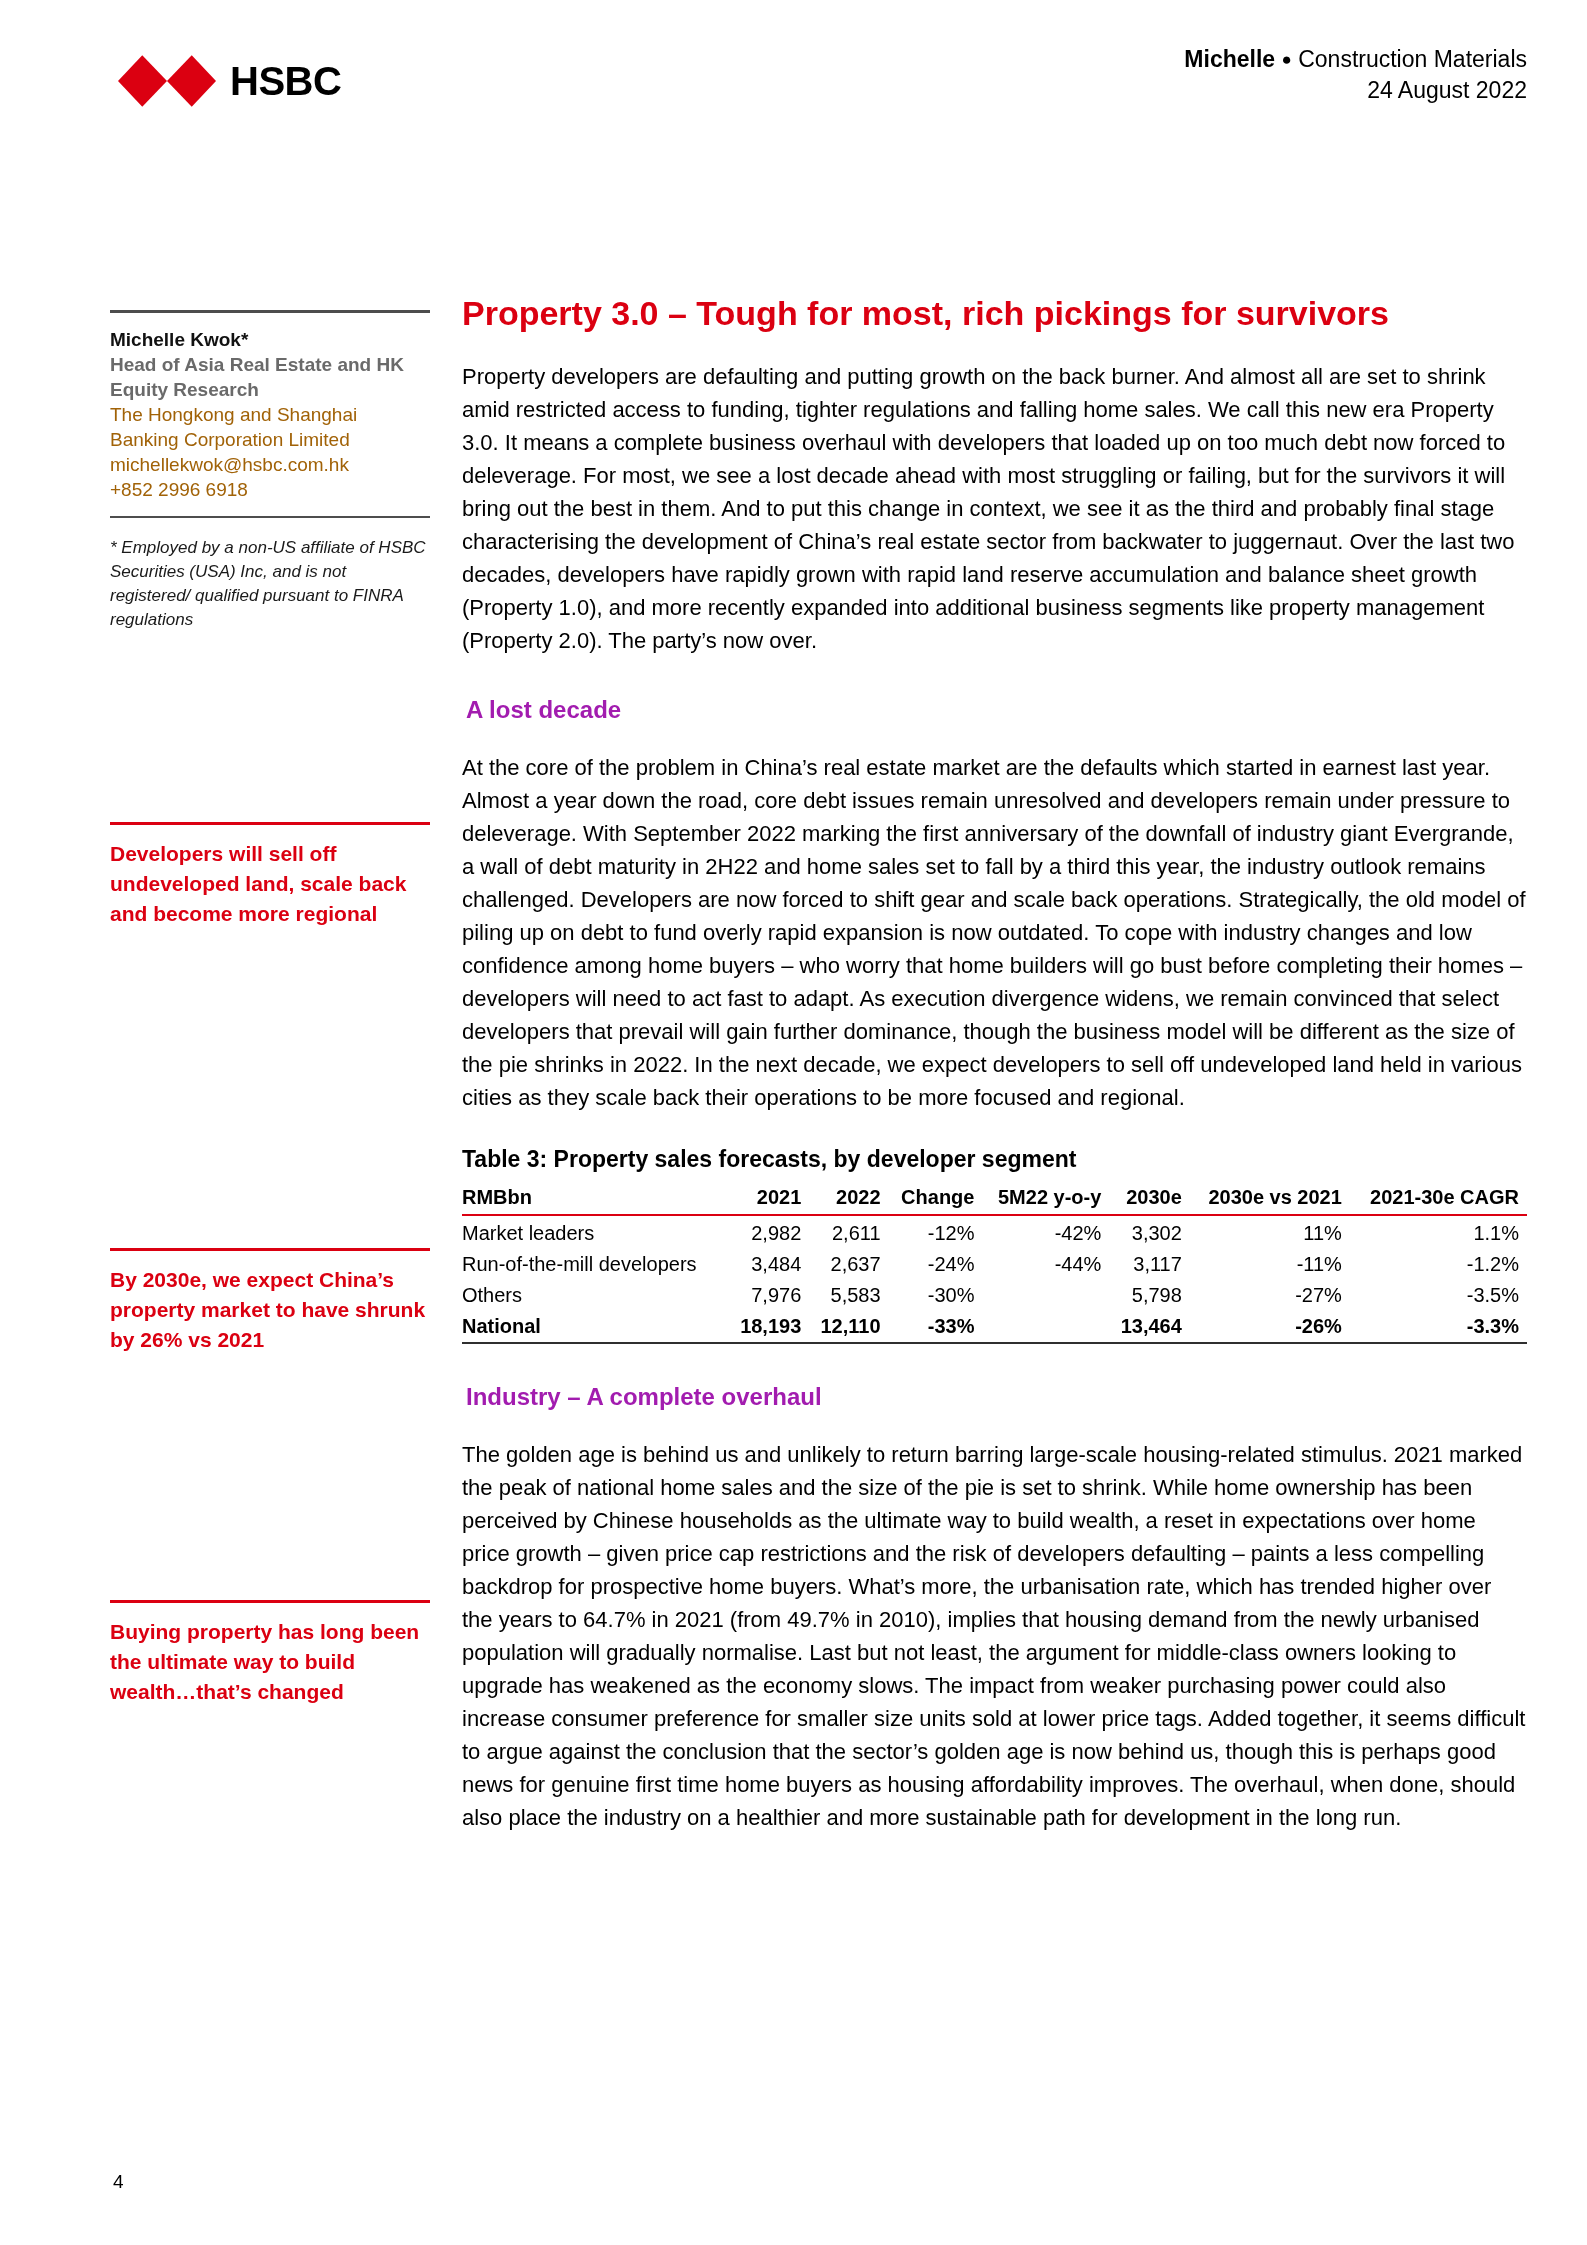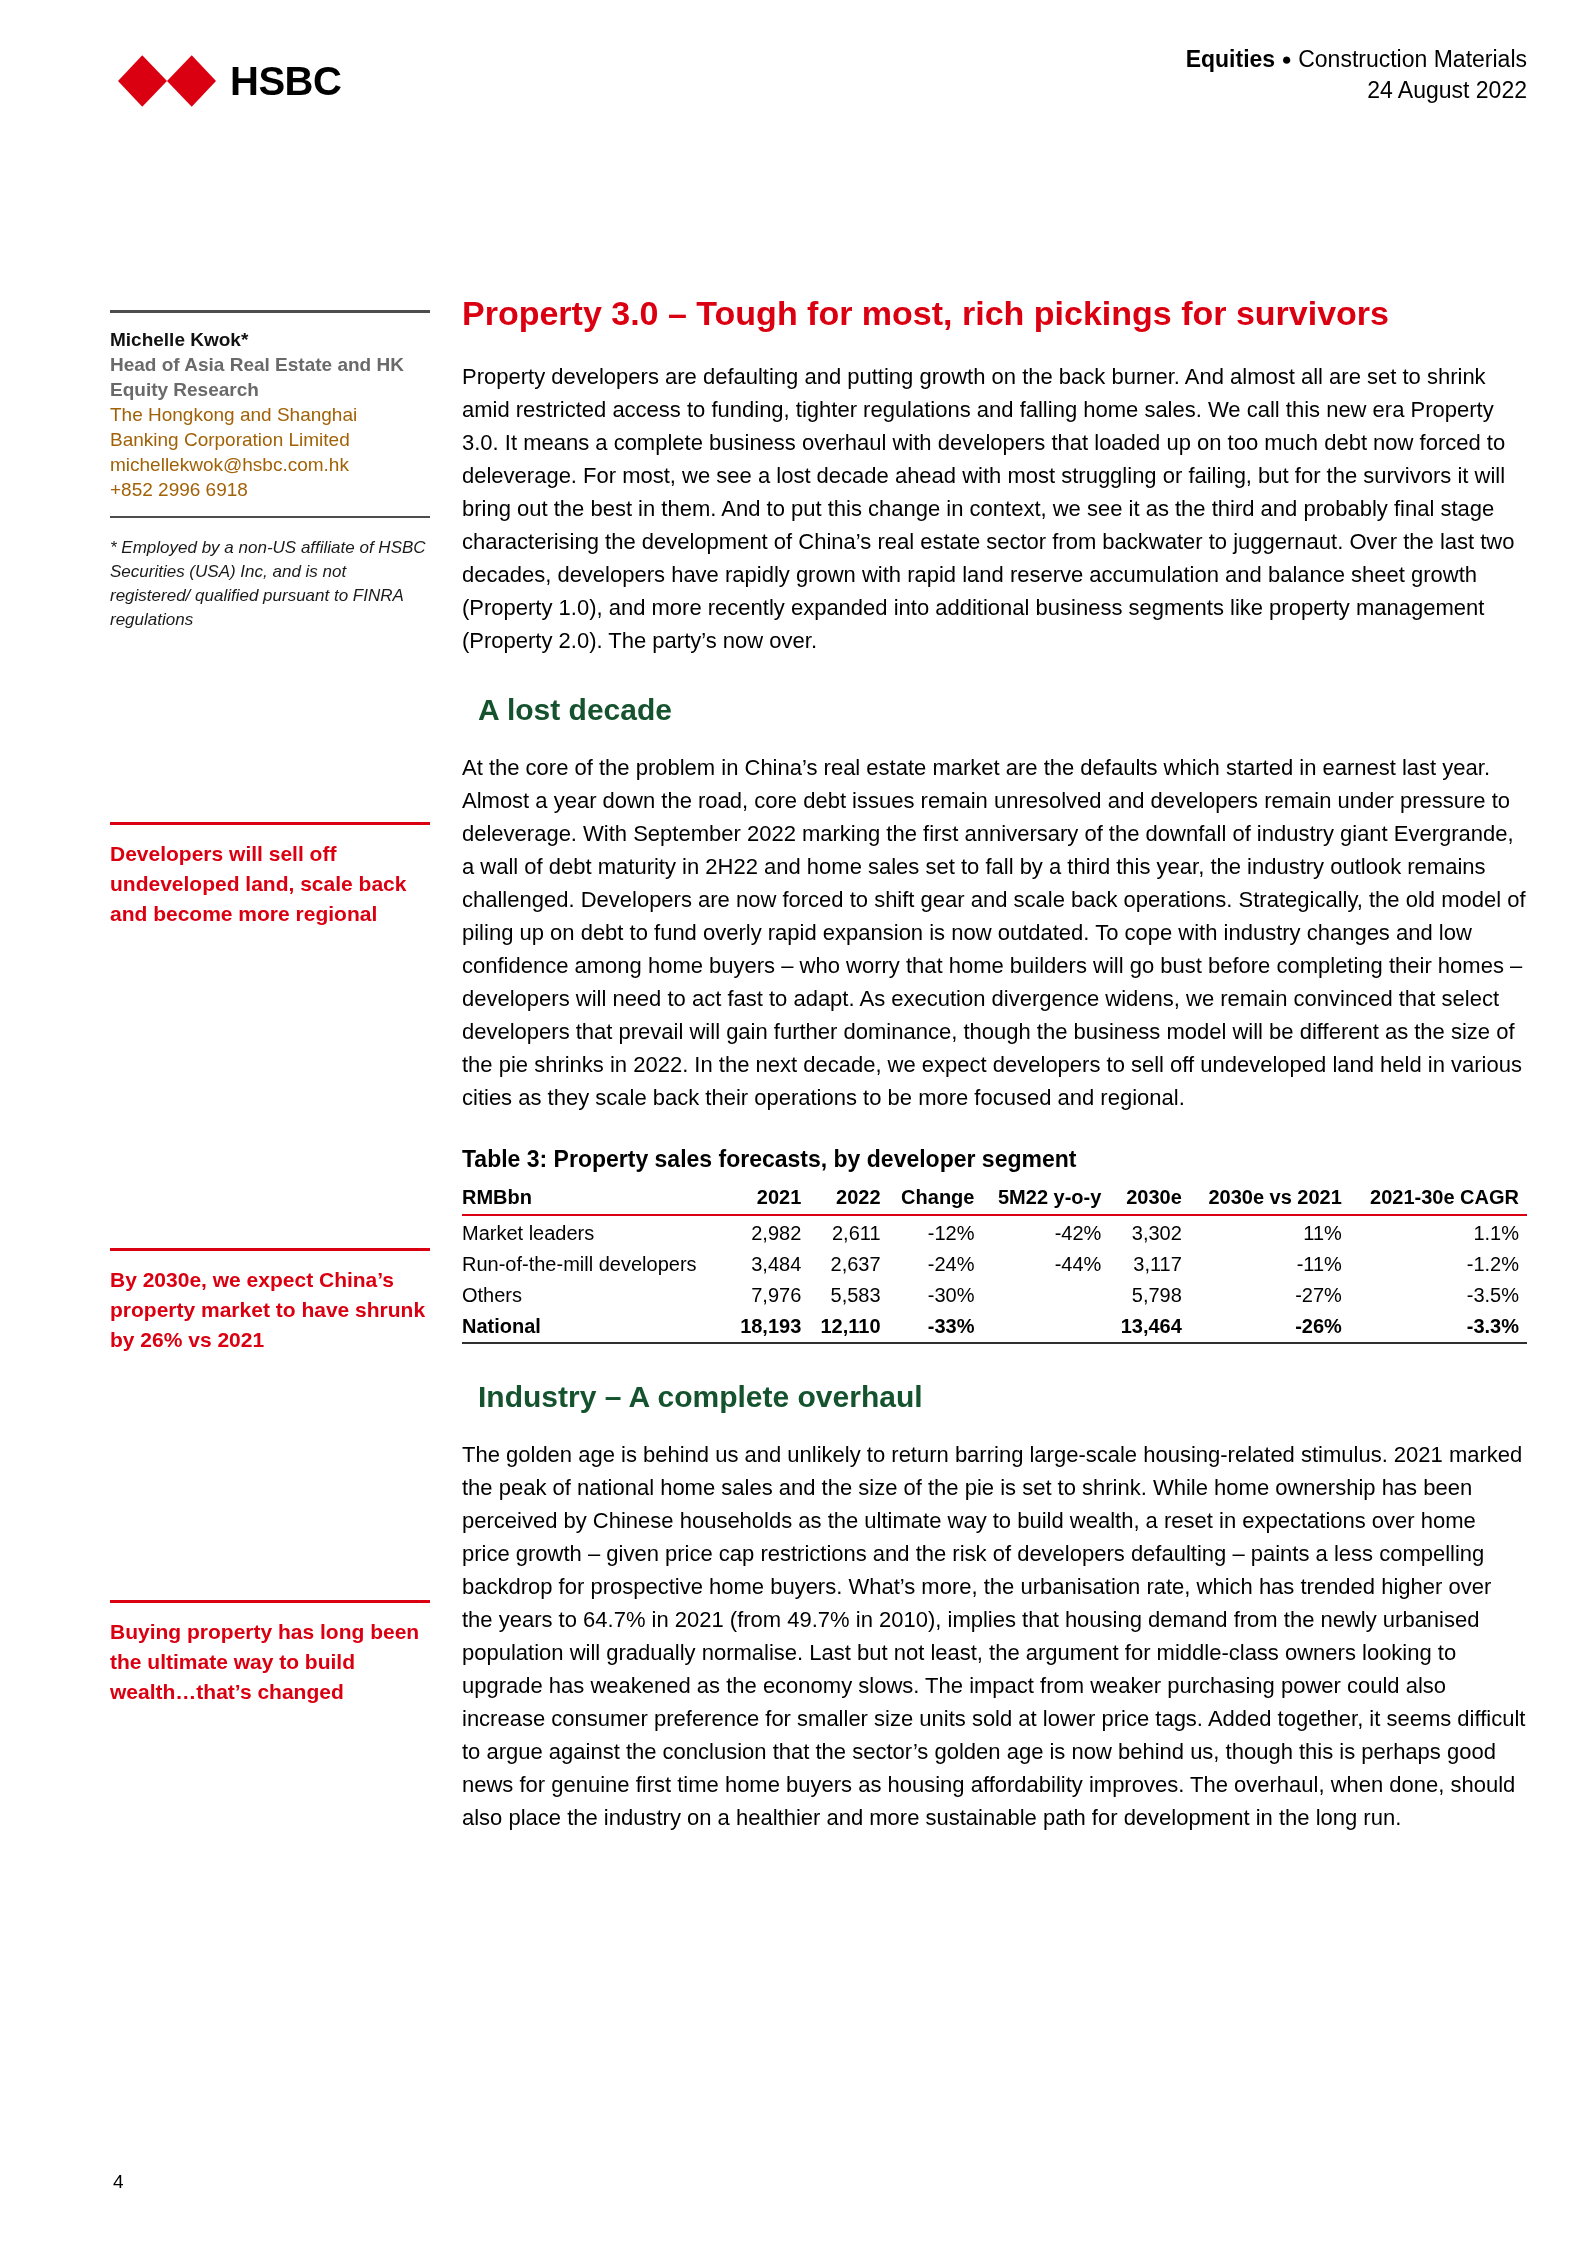--- a/index.html
+++ b/index.html
@@ -151,25 +151,25 @@
   
   h1.doc-title {
     color: #db0011;
     font-size: 34px;
     font-weight: bold;
     line-height: 42px;
     margin: 0 0 26px 0;
     font-stretch: condensed;
   }
   h2.sec-title {
-    color: #14532d;
-    font-size: 30px;
+    color: #a21caf;
+    font-size: 24px;
     font-weight: bold;
     line-height: 38px;
-    margin: 34px 0 22px 16px;
+    margin: 34px 0 22px 4px;
   }
   p.body {
     font-size: 22px;
     line-height: 33px;
     margin: 0 0 26px 0;
     color: #000000;
     text-align: left;
   }
 
   
@@ -236,21 +236,21 @@
       <div class="hsbc-mark">
         <div class="hx"></div>
         <div class="w1"></div>
         <div class="w2"></div>
       </div>
       <div class="hsbc-word">HSBC</div>
     </div>
 
     <div class="header-right">
       <div>
-        <span class="eq">Equities</span>
+        <span class="eq">Michelle</span>
         <span class="bullet">●</span>
         <span>Construction Materials</span>
       </div>
       <div>24 August 2022</div>
     </div>
   </div>
 
   <div class="left-col">
     <div class="rule-dark"></div>
     <div class="author-name">Michelle Kwok*</div>

